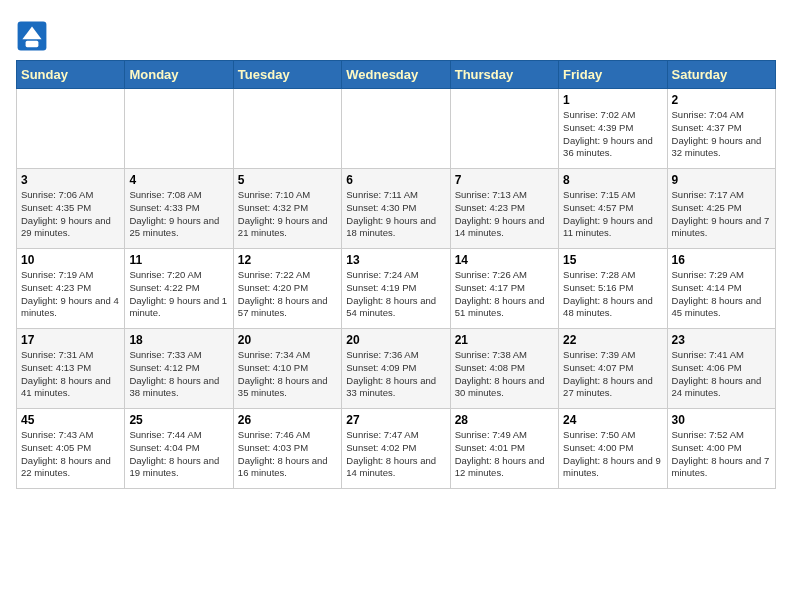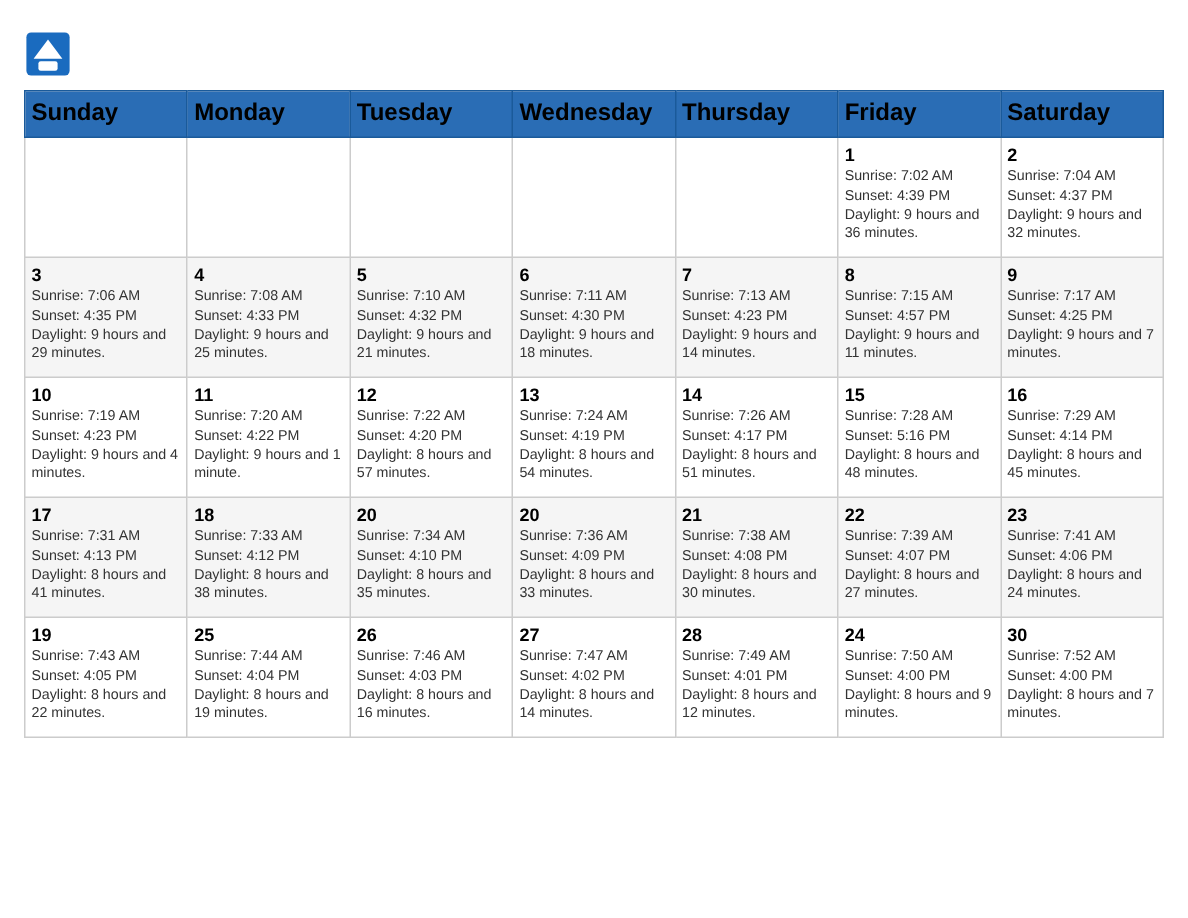--- a/index.html
+++ b/index.html
@@ -46,23 +46,23 @@
       color: #333;
       font-weight: 600;
     }
     table {
       width: 100%;
       border-collapse: collapse;
       font-size: 10px;
     }
     thead th {
       background: #2a6db5;
-      color: #000000;
+      color: #fef9c3;
       padding: 6px 4px;
-      font-size: 16px;
+      font-size: 13px;
       font-weight: bold;
       text-align: left;
       border: 1px solid #1a5a9a;
     }
     tbody td {
       border: 1px solid #ccc;
       vertical-align: top;
       padding: 4px;
       width: calc(100% / 7);
       height: 80px;
@@ -292,21 +292,21 @@
         <td>
           <div class="day-number">23</div>
           <div class="day-info">Sunrise: 7:41 AM
 Sunset: 4:06 PM
 Daylight: 8 hours
 and 24 minutes.</div>
         </td>
       </tr>
       <tr>
         <td>
-          <div class="day-number">19</div>
+          <div class="day-number">45</div>
           <div class="day-info">Sunrise: 7:43 AM
 Sunset: 4:05 PM
 Daylight: 8 hours
 and 22 minutes.</div>
         </td>
         <td>
           <div class="day-number">25</div>
           <div class="day-info">Sunrise: 7:44 AM
 Sunset: 4:04 PM
 Daylight: 8 hours

